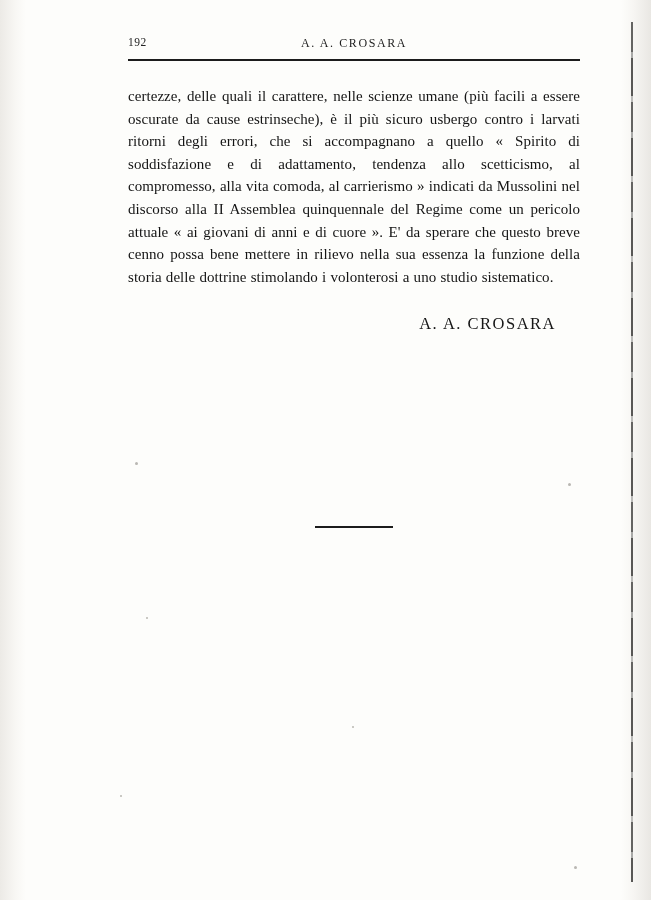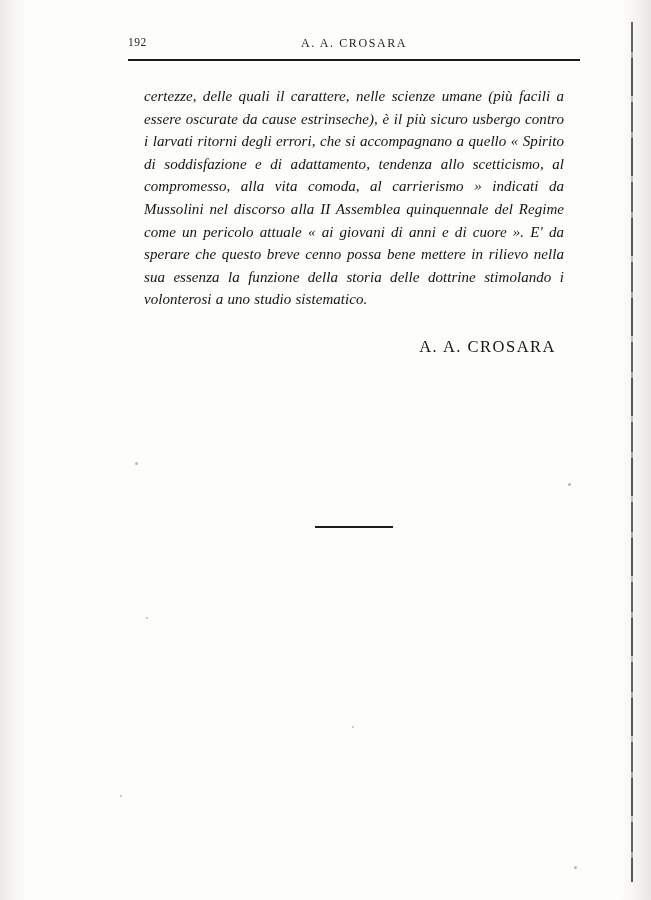--- a/index.html
+++ b/index.html
@@ -94,21 +94,21 @@
   .body-text {
     margin-top: 24px;
     font-size: 15px;
     line-height: 22.6px;
     text-align: justify;
     text-justify: inter-word;
     color: #141414;
     letter-spacing: .05px;
     word-spacing: .4px;
   }
-  .body-text p { margin: 16px; font-style: italic; }
+  .body-text p { margin: 0; }
 
   .signature {
     margin-top: 26px;
     text-align: right;
     padding-right: 24px;
     font-size: 16.5px;
     letter-spacing: 1.5px;
     color: #161616;
   }
 

